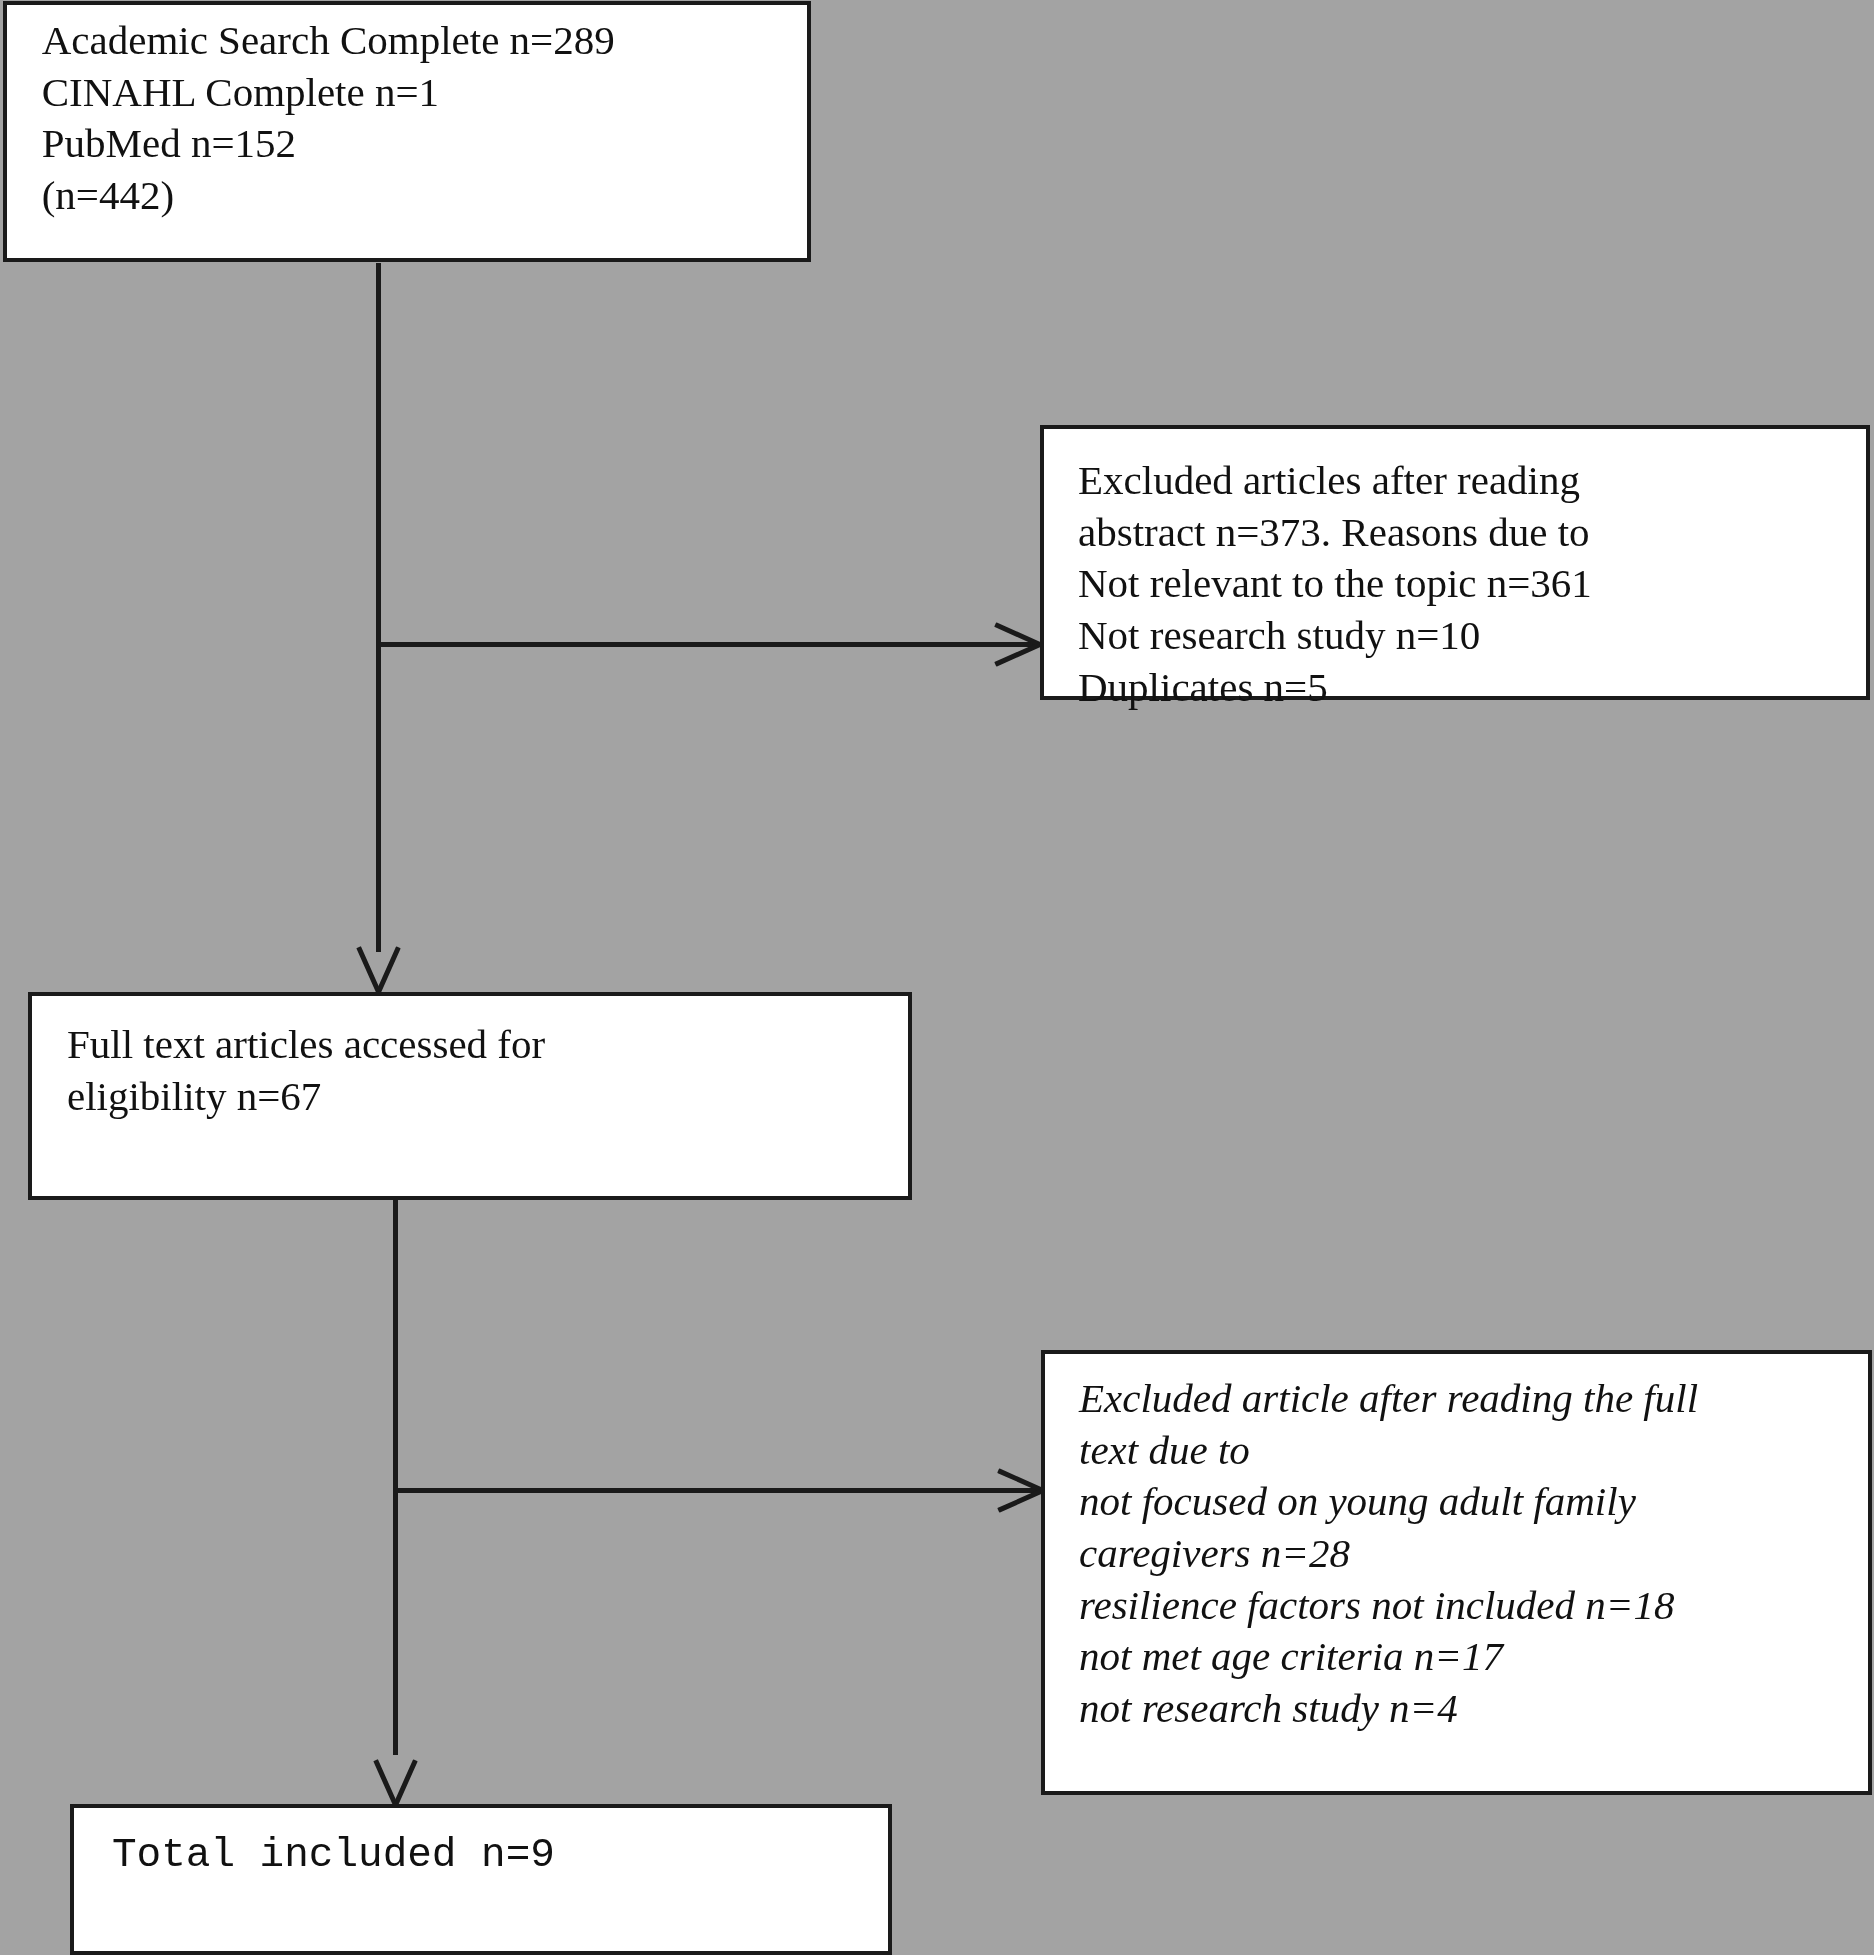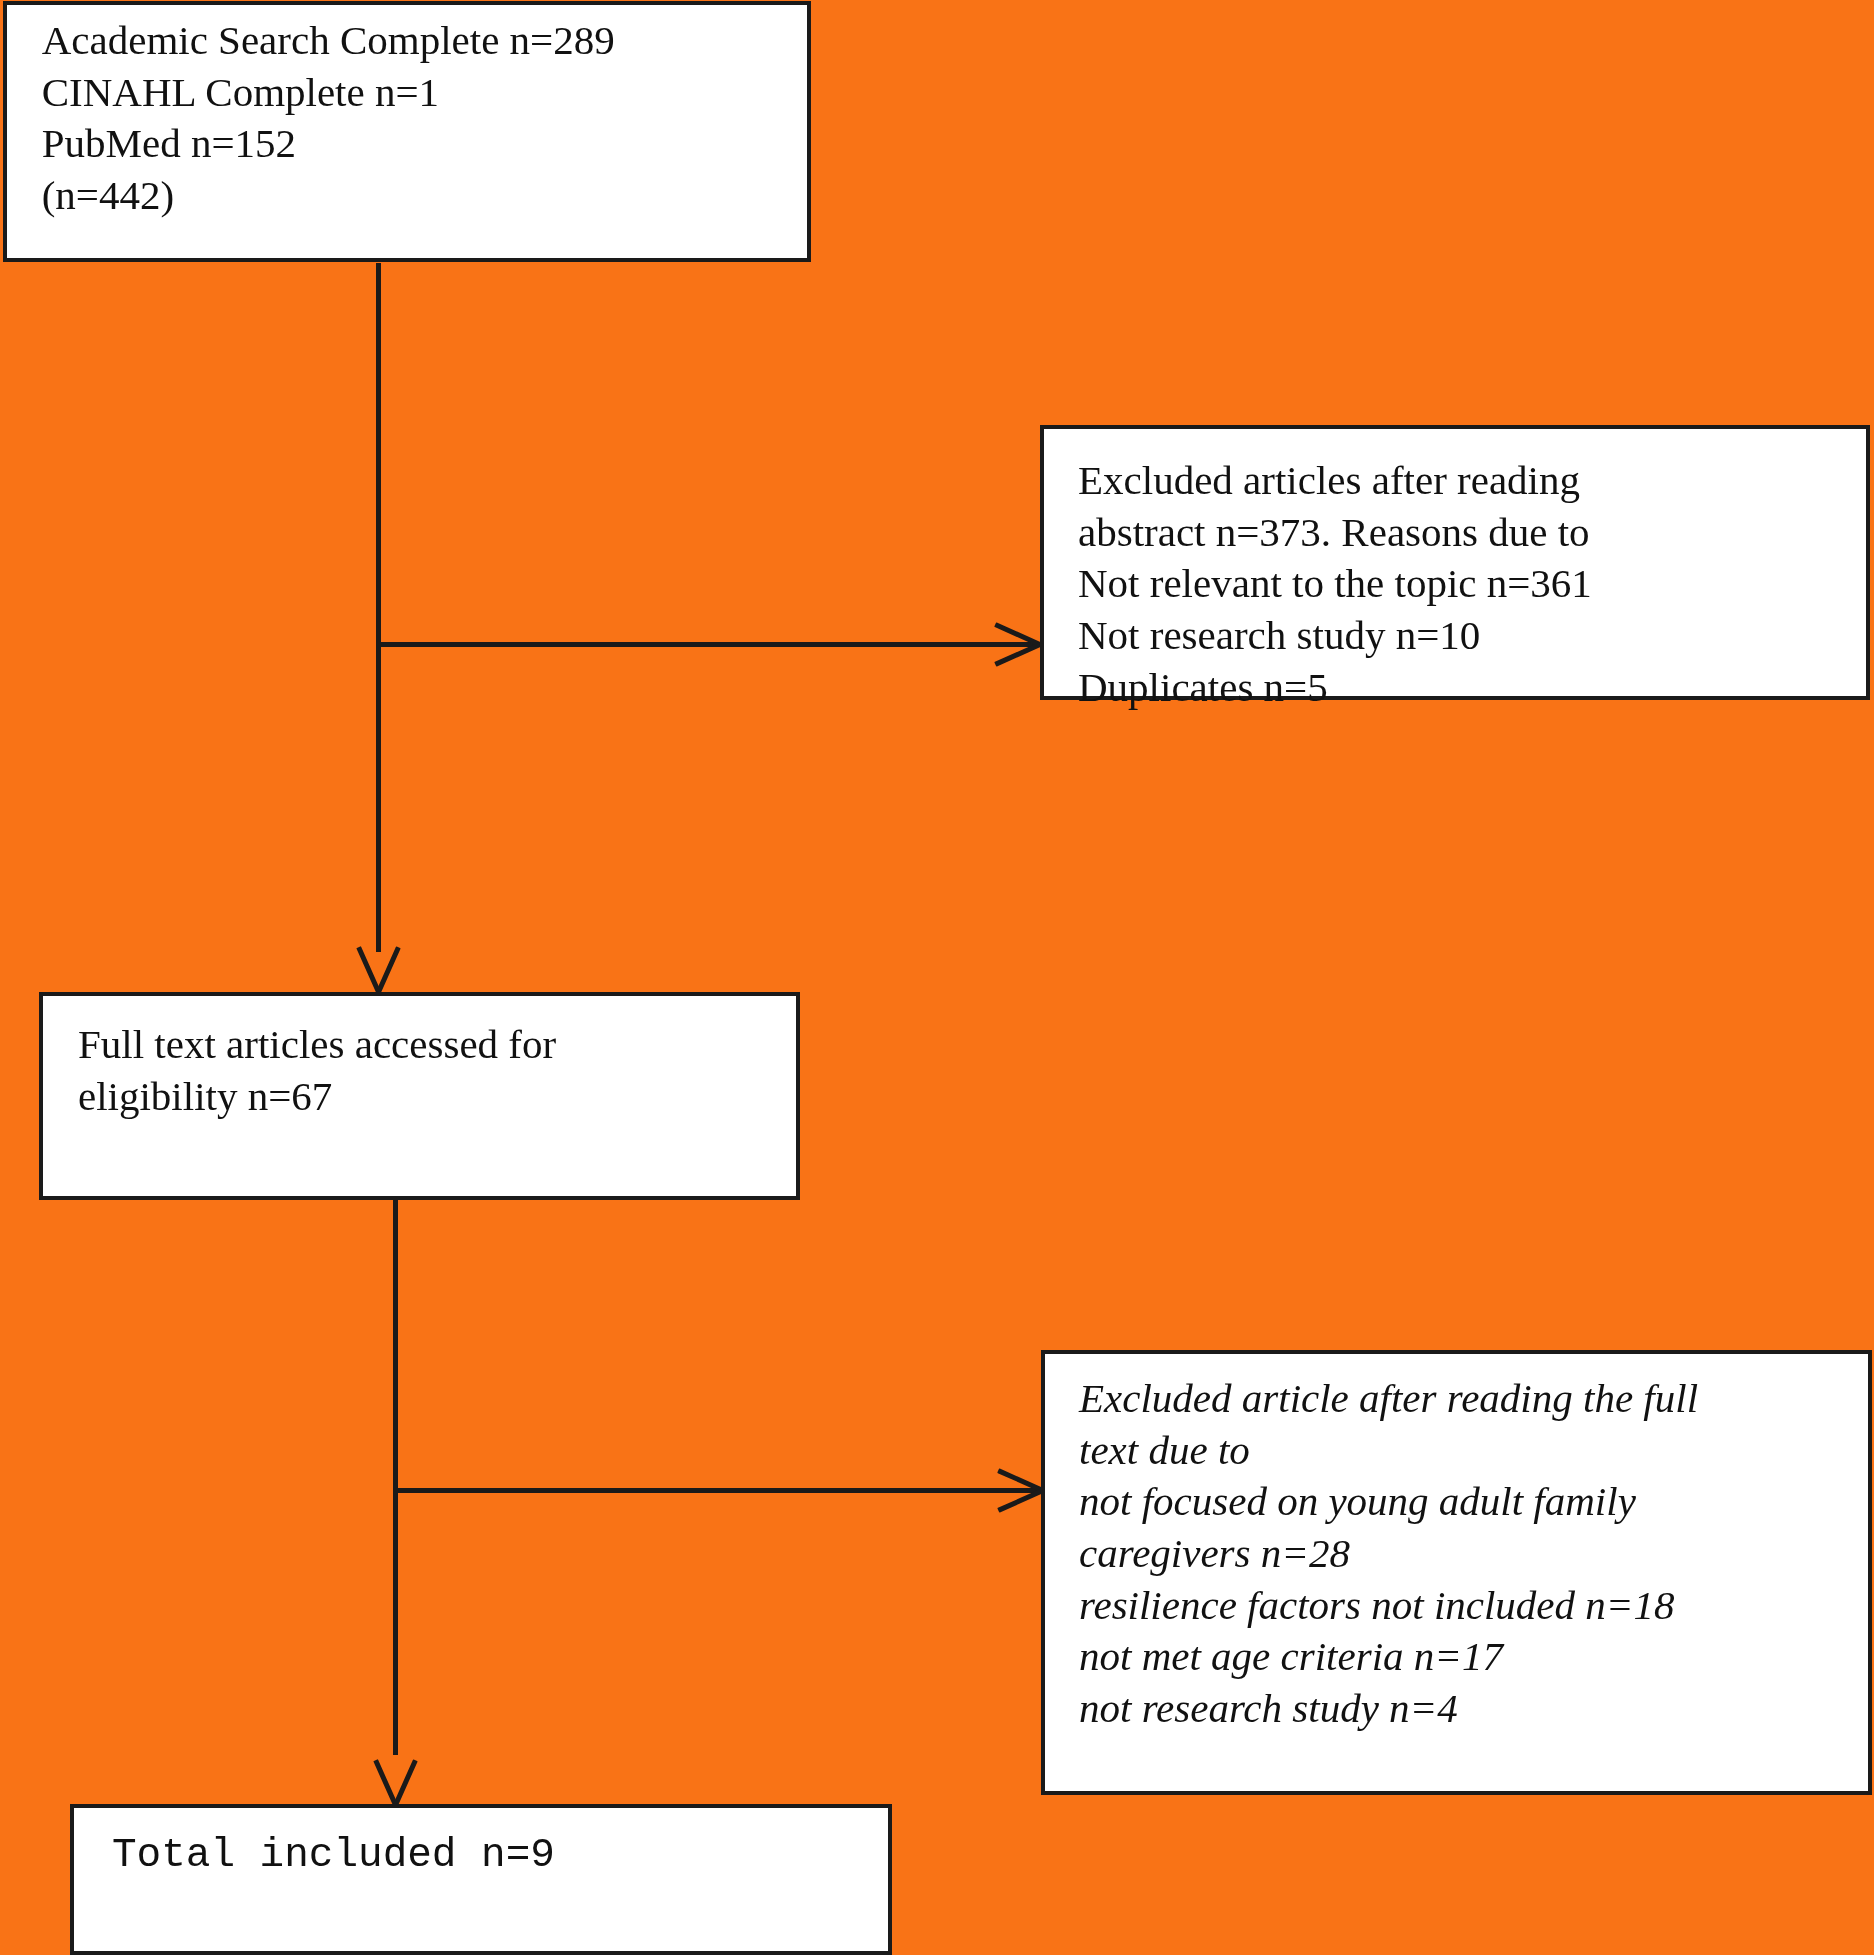--- a/index.html
+++ b/index.html
@@ -4,21 +4,21 @@
 <style>
   html, body {
     margin: 0;
     padding: 0;
     background: #ffffff;
   }
   #stage {
     position: relative;
     width: 1874px;
     height: 1955px;
-    background: #f97316;
+    background: #a3a3a3;
     overflow: hidden;
     font-family: "Liberation Serif", "DejaVu Serif", serif;
   }
   .box {
     position: absolute;
     box-sizing: border-box;
     border: 4px solid #1a1a1a;
     background: #ffffff;
   }
   .box-text {
@@ -114,21 +114,21 @@
   </div>
 
   <div class="box" style="left:1040px; top:425px; width:830px; height:275px;padding-left:48px;">
     <div class="box-text" style="left:34px; top:26px; width:785px;">Excluded articles after reading
 abstract n=373.  Reasons due to
 Not relevant to the topic n=361
 Not research study n=10
 Duplicates n=5</div>
   </div>
 
-  <div class="box" style="left:39px; top:992px; width:761px; height:208px;">
+  <div class="box" style="left:28px; top:992px; width:884px; height:208px;">
     <div class="box-text" style="left:35px; top:23px; width:744px;">Full text articles accessed for
 eligibility n=67</div>
   </div>
 
   <div class="box" style="left:1041px; top:1350px; width:831px; height:445px;font-style:italic;">
     <div class="box-text" style="left:34px; top:19px; width:785px;">Excluded article after reading the full
 text due to
 not focused on young adult family
 caregivers n=28
 resilience factors not included n=18

